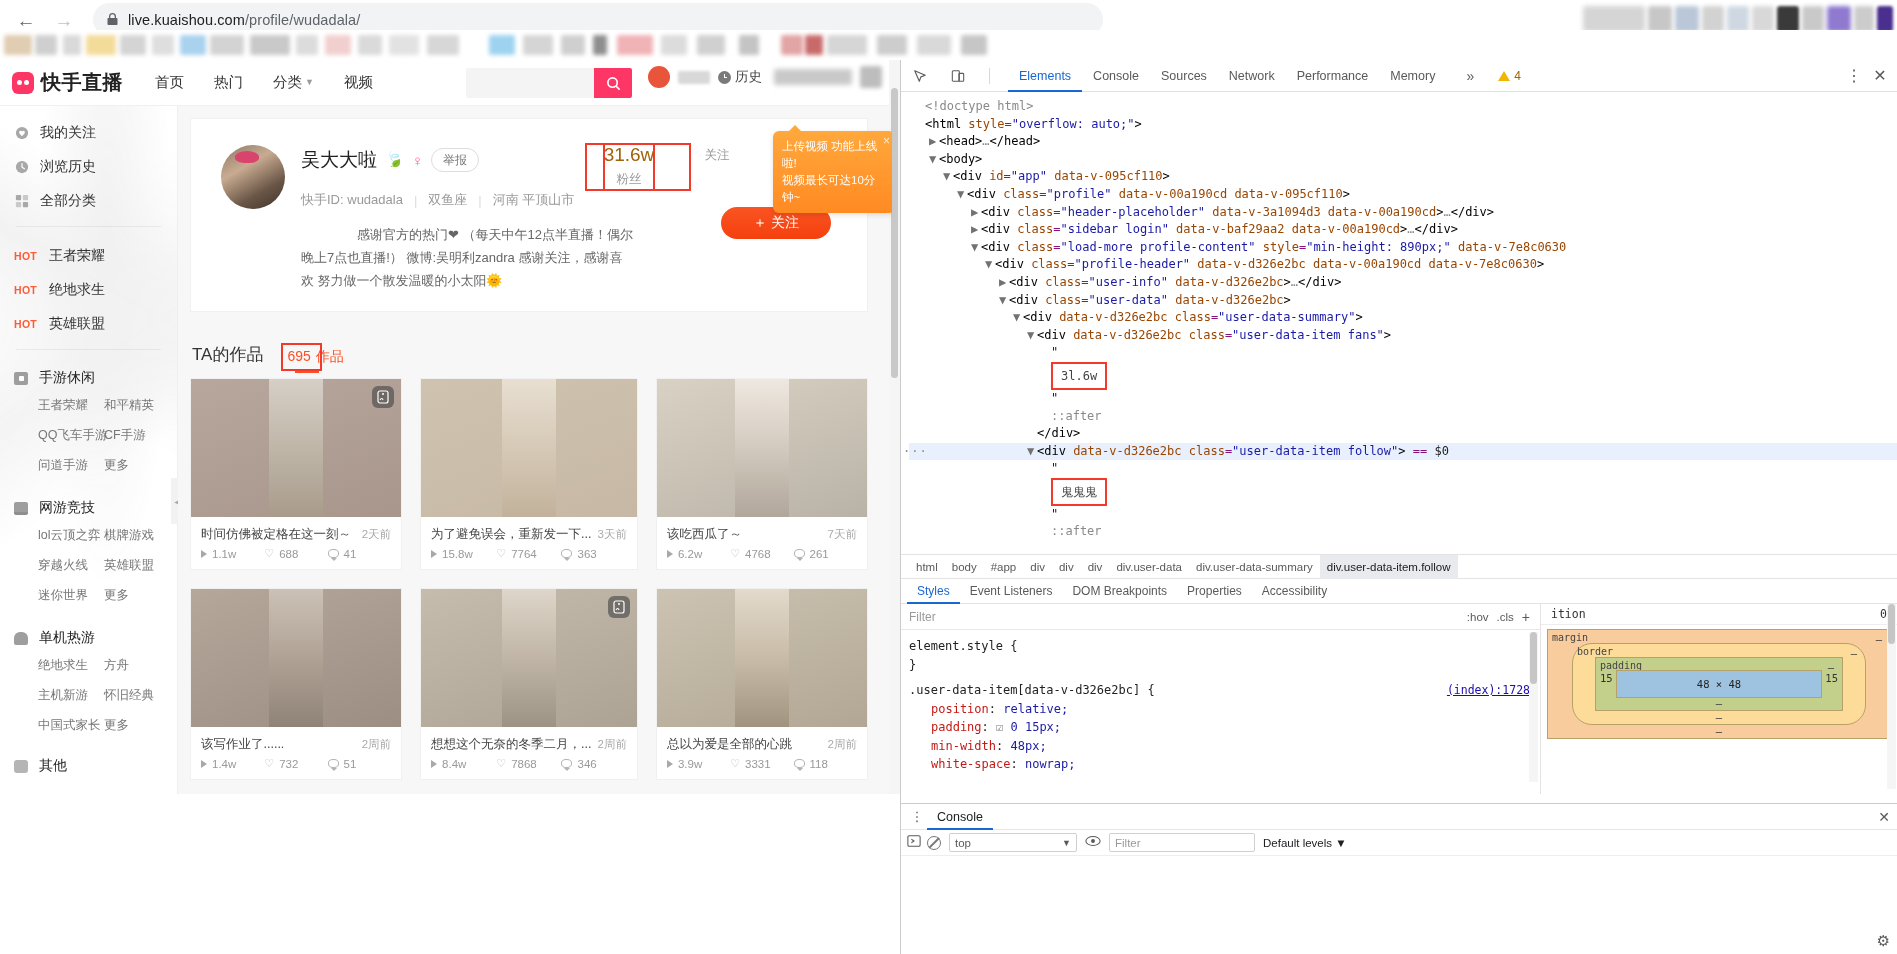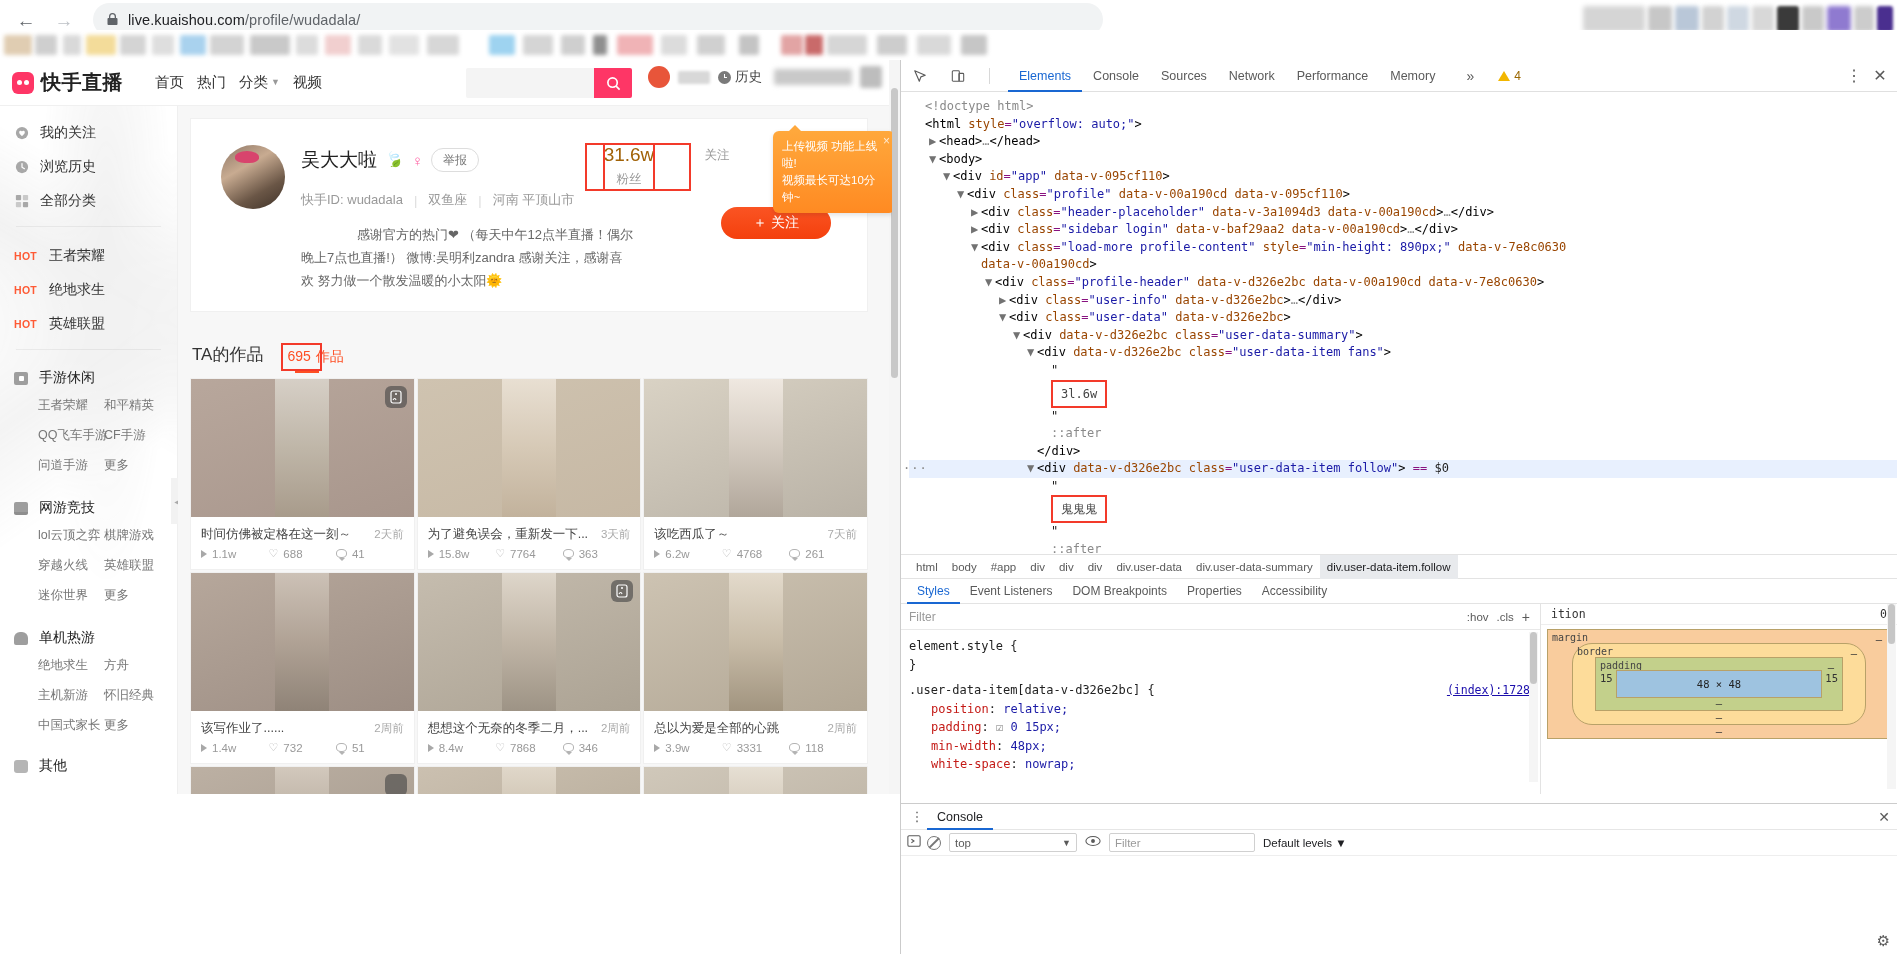--- a/index.html
+++ b/index.html
@@ -52,21 +52,21 @@
     border-bottom: 1px solid #f0f0f0;
   }
   .logo { display: flex; align-items: center; margin-left: 12px; gap: 7px; }
   .logo-mark {
     width: 22px; height: 22px; border-radius: 6px; background: #fe3666;
     display: flex; align-items: center; justify-content: center;
   }
   .logo-mark .eyes { display: flex; gap: 2.5px; }
   .logo-mark .eye { width: 5px; height: 5px; border-radius: 50%; background: #fff; }
   .logo-text { font-size: 20px; font-weight: bold; color: #222; letter-spacing: 0.5px; }
-  .top-nav { display: flex; align-items: center; margin-left: 32px; gap: 13px; }
+  .top-nav { display: flex; align-items: center; margin-left: 32px; gap: 30px; }
   .top-nav a { font-size: 14.5px; color: #333; text-decoration: none; }
   .caret { display: inline-block; margin-left: 3px; color: #999; font-size: 9px; vertical-align: 2px; }
   .search-wrap { position: absolute; left: 466px; top: 8px; display: flex; }
   .search-input {
     width: 128px; height: 30px; background: #f4f4f4; border: none; outline: none;
     border-radius: 2px 0 0 2px; padding: 0 9px; font-size: 13px; color: #333;
     font-family: inherit;
   }
   .search-btn {
     width: 38px; height: 30px; background: #fe3666; border: none;
@@ -207,21 +207,21 @@
   .works-tab .underline {
     position: absolute; left: 8px; bottom: -7px; width: 24px; height: 3px; background: #fe4f24;
   }
   .count-highlight {
     position: absolute; left: -6px; top: -5px; width: 41px; height: 28px; border: 2px solid #f33a2a;
   }
 
   
   .grid {
     margin: 12px 24px 0 12px; display: grid; grid-template-columns: repeat(3, 1fr);
-    gap: 2px;
+    gap: 18px;
   }
   .vcard { background: #fff; border: 1px solid #f0f0f0; cursor: pointer; }
   .vthumb { position: relative; height: 138px; overflow: hidden; }
   .vthumb .blurbg { position: absolute; inset: 0; }
   .vthumb .center {
     position: absolute; left: 50%; top: 0; transform: translateX(-50%);
     width: 54px; height: 100%;
   }
   .multi-ic {
     position: absolute; right: 7px; top: 7px; width: 22px; height: 22px;
@@ -874,21 +874,20 @@
     <div class="dt-tree" id="dt-tree">
         <div class="tl" style="padding-left: 6px;"><span class="arrow"></span><span class="cm">&lt;!doctype html&gt;</span></div>
         <div class="tl" style="padding-left: 6px;"><span class="arrow"></span><span class="tag">&lt;html</span> <span class="pt">style</span>=<span class="pv">"overflow: auto;"</span><span class="tag">&gt;</span></div>
         <div class="tl" style="padding-left: 20px;"><span class="arrow">▶</span><span class="tag">&lt;head&gt;</span><span class="cm">…</span><span class="tag">&lt;/head&gt;</span></div>
         <div class="tl" style="padding-left: 20px;"><span class="arrow">▼</span><span class="tag">&lt;body&gt;</span></div>
         <div class="tl" style="padding-left: 34px;"><span class="arrow">▼</span><span class="tag">&lt;div</span> <span class="pt">id</span>=<span class="pv">"app"</span> <span class="pt">data-v-095cf110</span><span class="tag">&gt;</span></div>
         <div class="tl" style="padding-left: 48px;"><span class="arrow">▼</span><span class="tag">&lt;div</span> <span class="pt">class</span>=<span class="pv">"profile"</span> <span class="pt">data-v-00a190cd</span> <span class="pt">data-v-095cf110</span><span class="tag">&gt;</span></div>
         <div class="tl" style="padding-left: 62px;"><span class="arrow">▶</span><span class="tag">&lt;div</span> <span class="pt">class</span>=<span class="pv">"header-placeholder"</span> <span class="pt">data-v-3a1094d3</span> <span class="pt">data-v-00a190cd</span><span class="tag">&gt;</span><span class="cm">…</span><span class="tag">&lt;/div&gt;</span></div>
         <div class="tl" style="padding-left: 62px;"><span class="arrow">▶</span><span class="tag">&lt;div</span> <span class="pt">class</span>=<span class="pv">"sidebar login"</span> <span class="pt">data-v-baf29aa2</span> <span class="pt">data-v-00a190cd</span><span class="tag">&gt;</span><span class="cm">…</span><span class="tag">&lt;/div&gt;</span></div>
         <div class="tl" style="padding-left: 62px;"><span class="arrow">▼</span><span class="tag">&lt;div</span> <span class="pt">class</span>=<span class="pv">"load-more profile-content"</span> <span class="pt">style</span>=<span class="pv">"min-height: 890px;"</span> <span class="pt">data-v-7e8c0630</span></div>
-        <div class="tl" style="padding-left: 62px;"><span class="arrow"></span><span class="pt">data-v-00a190cd</span><span class="tag">&gt;</span></div>
         <div class="tl" style="padding-left: 76px;"><span class="arrow">▼</span><span class="tag">&lt;div</span> <span class="pt">class</span>=<span class="pv">"profile-header"</span> <span class="pt">data-v-d326e2bc</span> <span class="pt">data-v-00a190cd</span> <span class="pt">data-v-7e8c0630</span><span class="tag">&gt;</span></div>
         <div class="tl" style="padding-left: 90px;"><span class="arrow">▶</span><span class="tag">&lt;div</span> <span class="pt">class</span>=<span class="pv">"user-info"</span> <span class="pt">data-v-d326e2bc</span><span class="tag">&gt;</span><span class="cm">…</span><span class="tag">&lt;/div&gt;</span></div>
         <div class="tl" style="padding-left: 90px;"><span class="arrow">▼</span><span class="tag">&lt;div</span> <span class="pt">class</span>=<span class="pv">"user-data"</span> <span class="pt">data-v-d326e2bc</span><span class="tag">&gt;</span></div>
         <div class="tl" style="padding-left: 104px;"><span class="arrow">▼</span><span class="tag">&lt;div</span> <span class="pt">data-v-d326e2bc</span> <span class="pt">class</span>=<span class="pv">"user-data-summary"</span><span class="tag">&gt;</span></div>
         <div class="tl" style="padding-left: 118px;"><span class="arrow">▼</span><span class="tag">&lt;div</span> <span class="pt">data-v-d326e2bc</span> <span class="pt">class</span>=<span class="pv">"user-data-item fans"</span><span class="tag">&gt;</span></div>
         <div class="tl" style="padding-left: 132px;"><span class="arrow"></span><span class="txt">"</span></div>
         <div class="tl" style="padding-left: 132px;"><span class="arrow"></span><span class="redbox">3l.6w</span></div>
         <div class="tl" style="padding-left: 132px;"><span class="arrow"></span><span class="txt">"</span></div>
         <div class="tl" style="padding-left: 132px;"><span class="arrow"></span><span class="cm">::after</span></div>
         <div class="tl" style="padding-left: 118px;"><span class="arrow"></span><span class="tag">&lt;/div&gt;</span></div>

